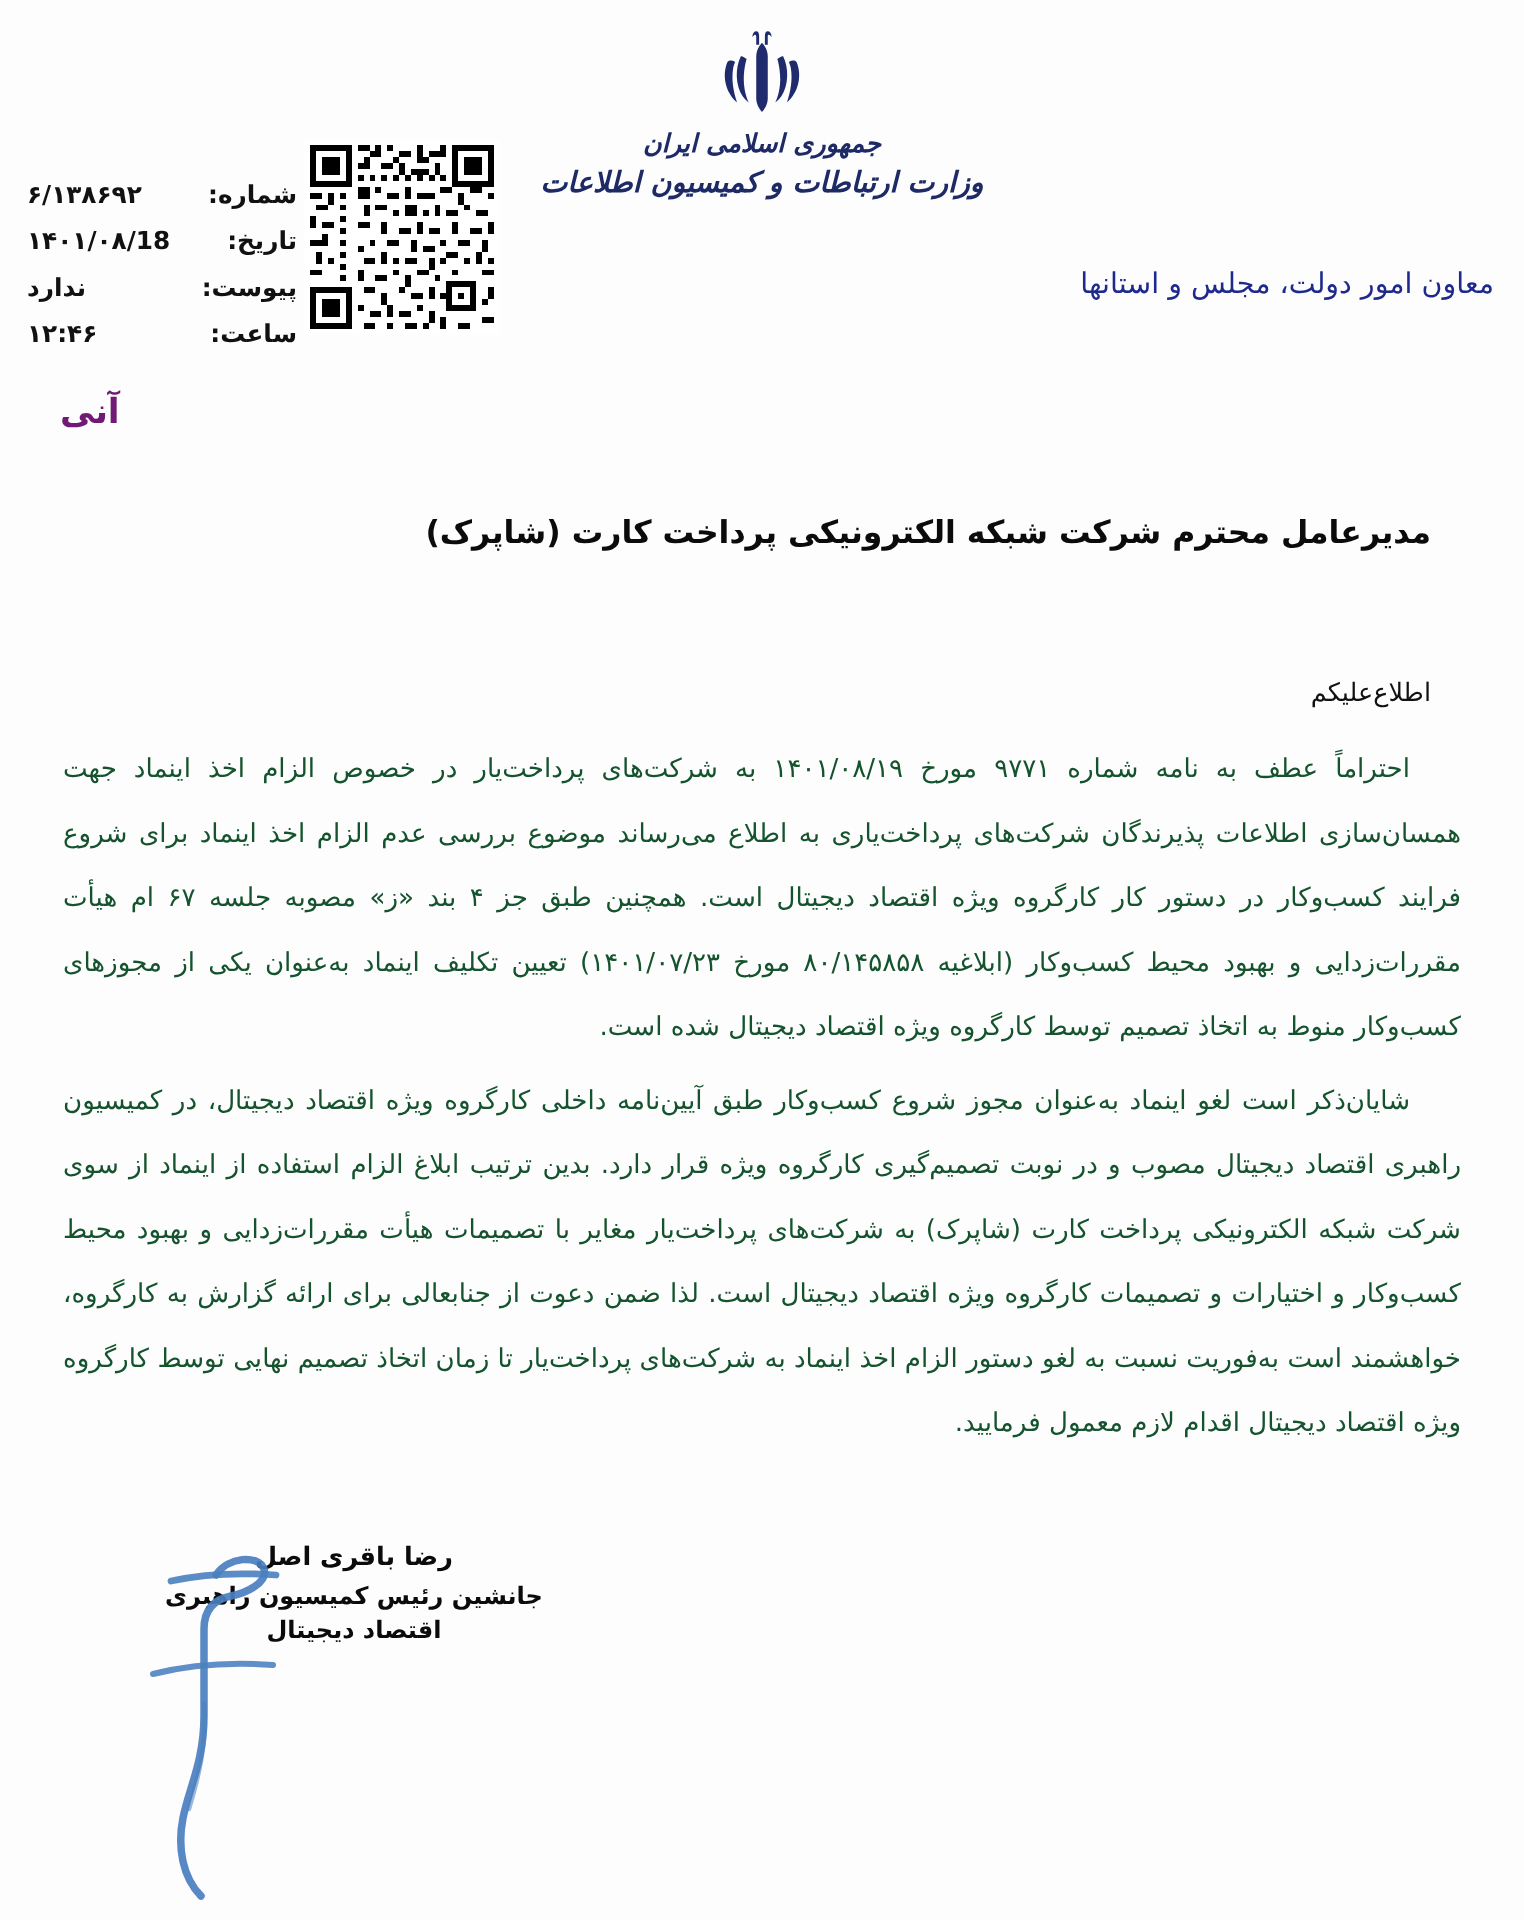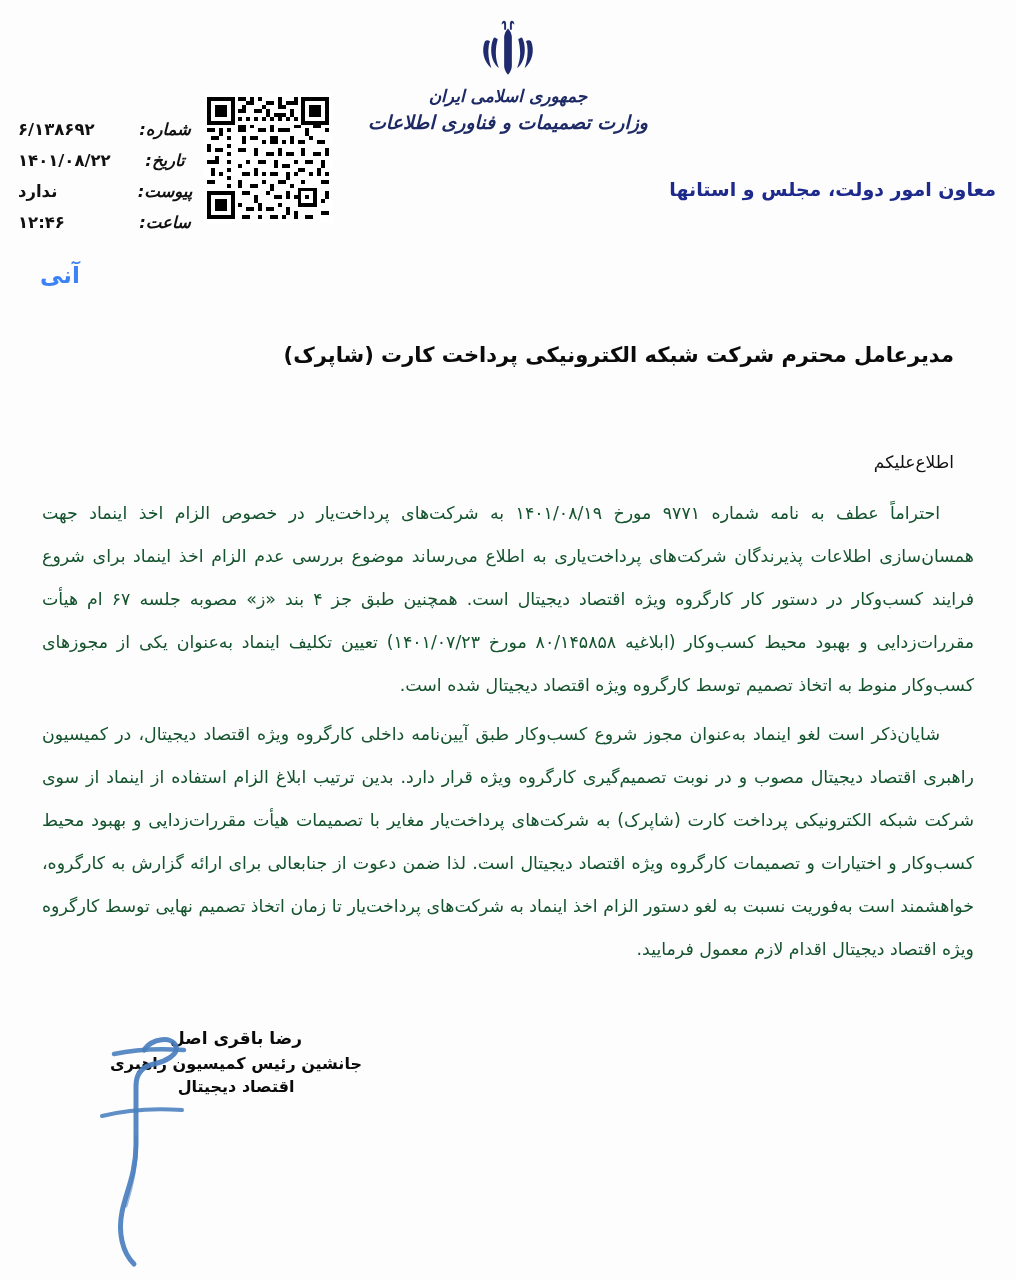--- a/index.html
+++ b/index.html
@@ -42,24 +42,23 @@
     display: flex;
     justify-content: flex-start;
     align-items: baseline;
     height: 31px;
     font-size: 16.5px;
     color: #111;
     letter-spacing: .2px;
   }
   .meta-label {
     width: 66px;
-    text-align: center;
+    text-align: right;
     font-weight: 600;
     flex: 0 0 66px;
-    font-style: italic;
   }
   .meta-value {
     flex: 1 1 auto;
     text-align: left;
     padding-left: 10px;
     font-weight: 600;
     margin-top: 32px;
   }
 
   
@@ -99,33 +98,33 @@
   }
   .ministry-line1 { font-size: 17px; }
   .ministry-line2 { font-size: 19px; }
 
   
   .department {
     position: absolute;
     right: 20px;
     top: 178px;
     font-size: 19px;
-    font-weight: bold;
+    font-weight: normal;
     color: #1d2a8c;
     letter-spacing: .2px;
   }
 
   
   .urgency {
     position: absolute;
     left: 40px;
     top: 262px;
     font-size: 23px;
     font-weight: bold;
-    color: #3b82f6;
+    color: #701a75;
   }
 
   
   .addressee {
     position: absolute;
     right: 62px;
     top: 336px;
     text-align: right;
     line-height: 1.85;
   }
@@ -205,21 +204,21 @@
 
   <div class="header">
 
     <div class="meta">
       <div class="meta-row">
         <span class="meta-label">شماره:</span>
         <span class="meta-value">۶/۱۳۸۶۹۲</span>
       </div>
       <div class="meta-row">
         <span class="meta-label">تاریخ:</span>
-        <span class="meta-value">۱۴۰۱/۰۸/۲۲</span>
+        <span class="meta-value">۱۴۰۱/۰۸/18</span>
       </div>
       <div class="meta-row">
         <span class="meta-label">پیوست:</span>
         <span class="meta-value">ندارد</span>
       </div>
       <div class="meta-row">
         <span class="meta-label">ساعت:</span>
         <span class="meta-value">۱۲:۴۶</span>
       </div>
     </div>
@@ -380,21 +379,21 @@
           <path d="M50 16 C50 16 56 22 56 30 L56 74 C56 82 50 88 50 88 Z"></path>
           <path d="M28 30 C22 42 22 60 30 72 C33 76 36 78 36 78 C36 78 31 68 31 54 C31 42 34 33 34 33 C34 33 31 30 28 30 Z"></path>
           <path d="M72 30 C78 42 78 60 70 72 C67 76 64 78 64 78 C64 78 69 68 69 54 C69 42 66 33 66 33 C66 33 69 30 72 30 Z"></path>
           <path d="M14 36 C8 50 12 68 24 78 C20 66 18 54 20 42 C21 38 22 36 22 36 C19 34 16 34 14 36 Z"></path>
           <path d="M86 36 C92 50 88 68 76 78 C80 66 82 54 80 42 C79 38 78 36 78 36 C81 34 84 34 86 36 Z"></path>
           <path d="M40 10 C40 6 42 4 44 4 C46 4 47 6 47 9 L47 18 L44 18 L44 10 C44 8 43 7 42 8 Z"></path>
           <path d="M53 9 C53 6 54 4 56 4 C58 4 60 6 60 10 L58 8 C57 7 56 8 56 9 L56 18 L53 18 Z"></path>
         </g>
       </svg>
       <div class="ministry-line1">جمهوری اسلامی ایران</div>
-      <div class="ministry-line2">وزارت تصمیمات و فناوری اطلاعات</div>
+      <div class="ministry-line2">وزارت ارتباطات و کمیسیون اطلاعات</div>
     </div>
 
     <div class="department">معاون امور دولت، مجلس و استانها</div>
   </div>
 
   <div class="urgency">آنی</div>
 
   <div class="addressee">
     <div class="addressee-title">مدیرعامل محترم شرکت شبکه الکترونیکی پرداخت کارت (شاپرک)</div>
   </div>

